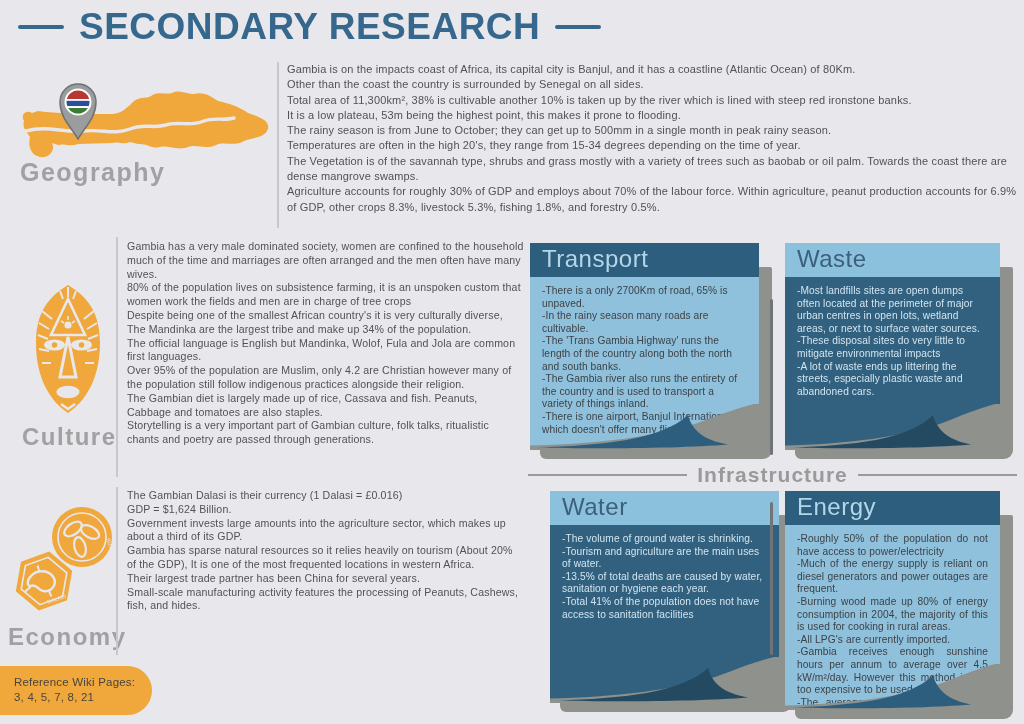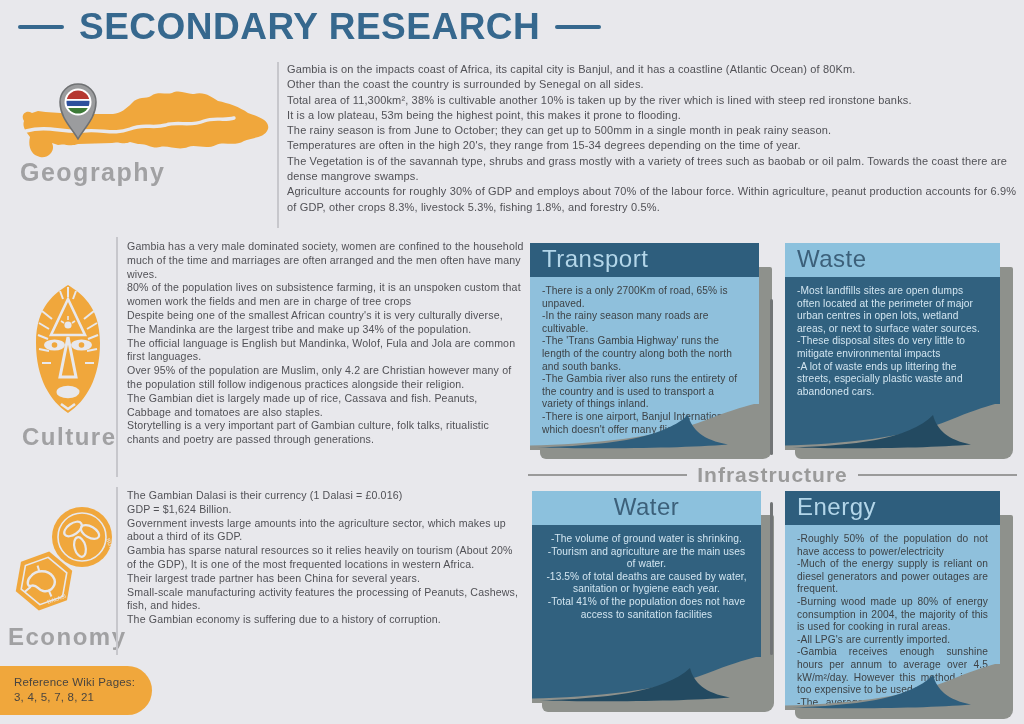--- a/index.html
+++ b/index.html
@@ -180,21 +180,20 @@
   <div id="eco-label" class="sec-label">Economy</div>
 </div>
 <div class="v-divider" style="left:116px; top:487px; height:168px;"></div>
 <div id="eco-text" class="sec-text">
     <p>The Gambian Dalasi is their currency (1 Dalasi = £0.016)</p>
     <p>GDP = $1,624 Billion.</p>
     <p>Government invests large amounts into the agriculture sector, which makes up about a third of its GDP.</p>
     <p>Gambia has sparse natural resources so it relies heavily on tourism (About 20% of the GDP), It is one of the most frequented locations in western Africa.</p>
     <p>Their largest trade partner has been China for several years.</p>
     <p>Small-scale manufacturing activity features the processing of Peanuts, Cashews, fish, and hides.</p>
-    <p>The Gambian economy is suffering due to a history of corruption.</p>
   </div>
 
 <div id="reference">
   <div>Reference Wiki Pages:</div>
   <div>3, 4, 5, 7, 8, 21</div>
 </div>
 
 <section class="panel scheme-a" style="left:530px; top:243px; width:229px; height:207px;">
   <div class="pshadow"></div>
   <div class="ppage">
@@ -228,21 +227,21 @@
     </svg>
   </div>
 </section>
 
 <div id="infra-row">
   <div class="infra-line"></div>
   <div id="infra-label">Infrastructure</div>
   <div class="infra-line"></div>
 </div>
 
-<section class="panel scheme-b" style="left:532px; top:491px; width:229px; height:212px;text-align:center;">
+<section class="panel scheme-b" style="left:550px; top:491px; width:229px; height:212px;">
   <div class="pshadow"></div>
   <div class="ppage">
     <div class="phead">Water</div>
     <div class="pbody">
         <p>-The volume of ground water is shrinking.</p>
         <p>-Tourism and agriculture are the main uses of water.</p>
         <p>-13.5% of total deaths are caused by water, sanitation or hygiene each year.</p>
         <p>-Total 41% of the population does not have access to sanitation facilities</p>
       </div>
     <svg class="curl" viewBox="0 0 229 46" preserveAspectRatio="none">

